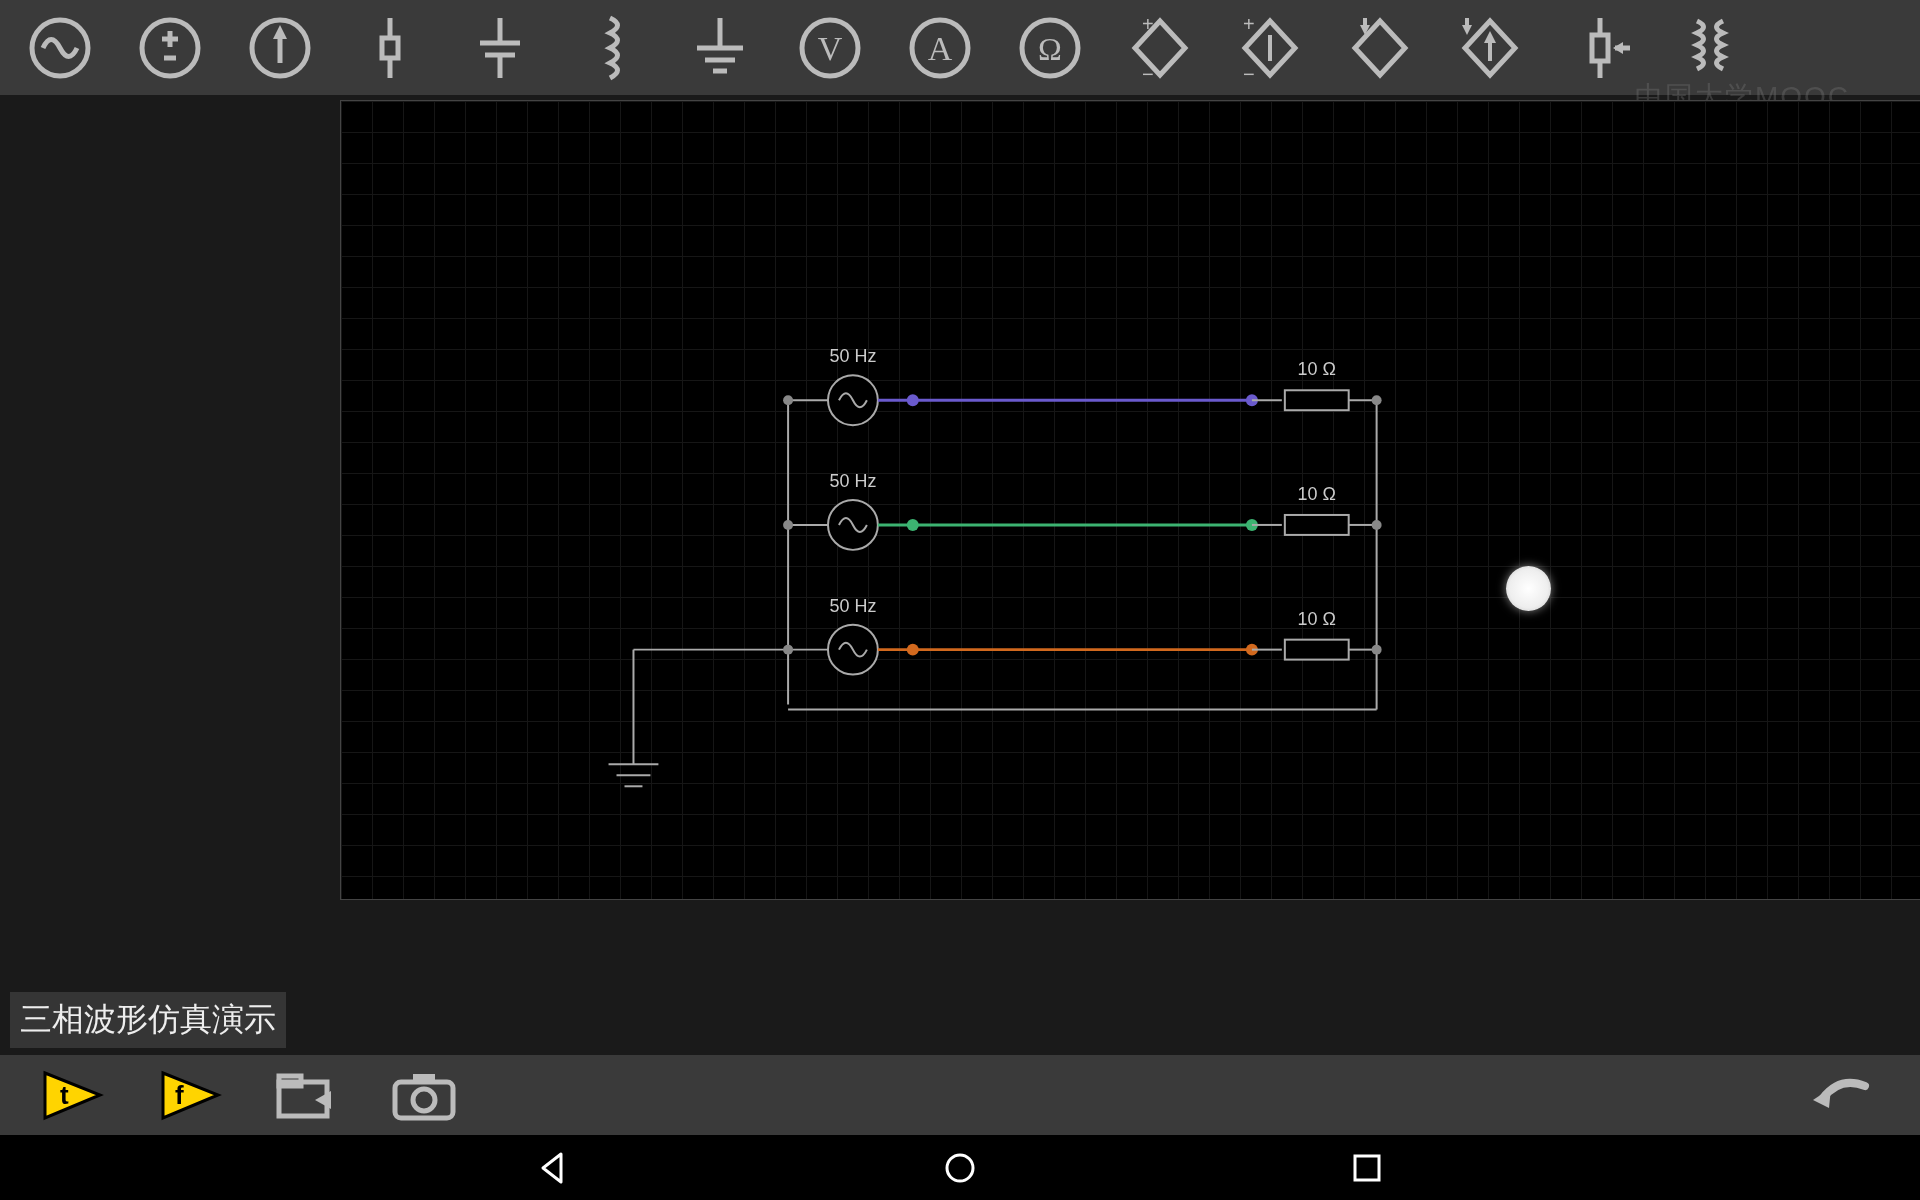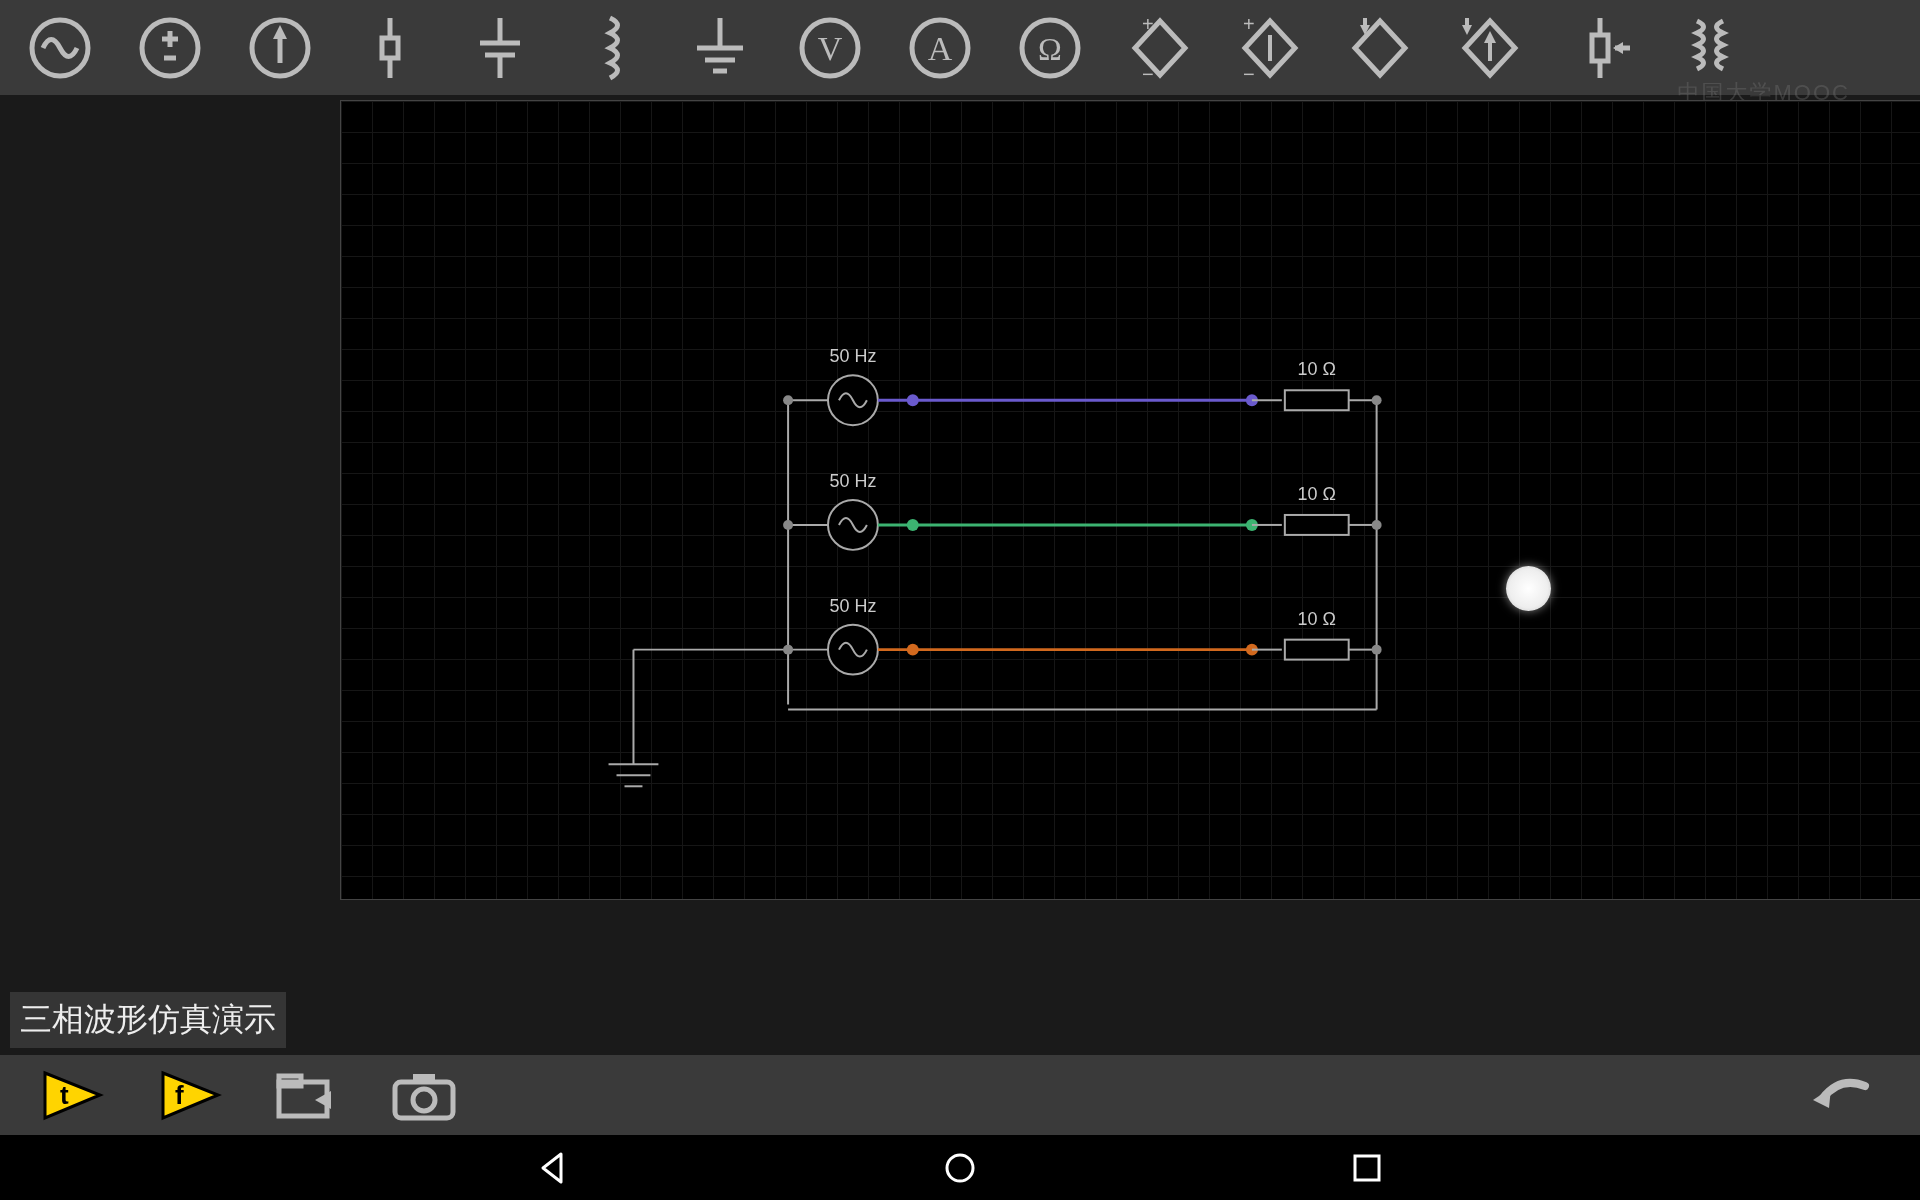--- a/index.html
+++ b/index.html
@@ -127,21 +127,21 @@
   cursor: pointer;
 }
 .nav-btn svg { width: 40px; height: 40px; }
 
 
 .watermark {
   position: absolute;
   right: 70px;
   top: 78px;
   color: rgba(120,120,120,.35);
-  font-size: 22px;
+  font-size: 28px;
   letter-spacing: 2px;
   margin-left: 16px;
 }
 </style>
 </head>
 <body>
 
 <div class="top-toolbar">
   <div class="tool-icon">
     <svg viewBox="0 0 70 70">

